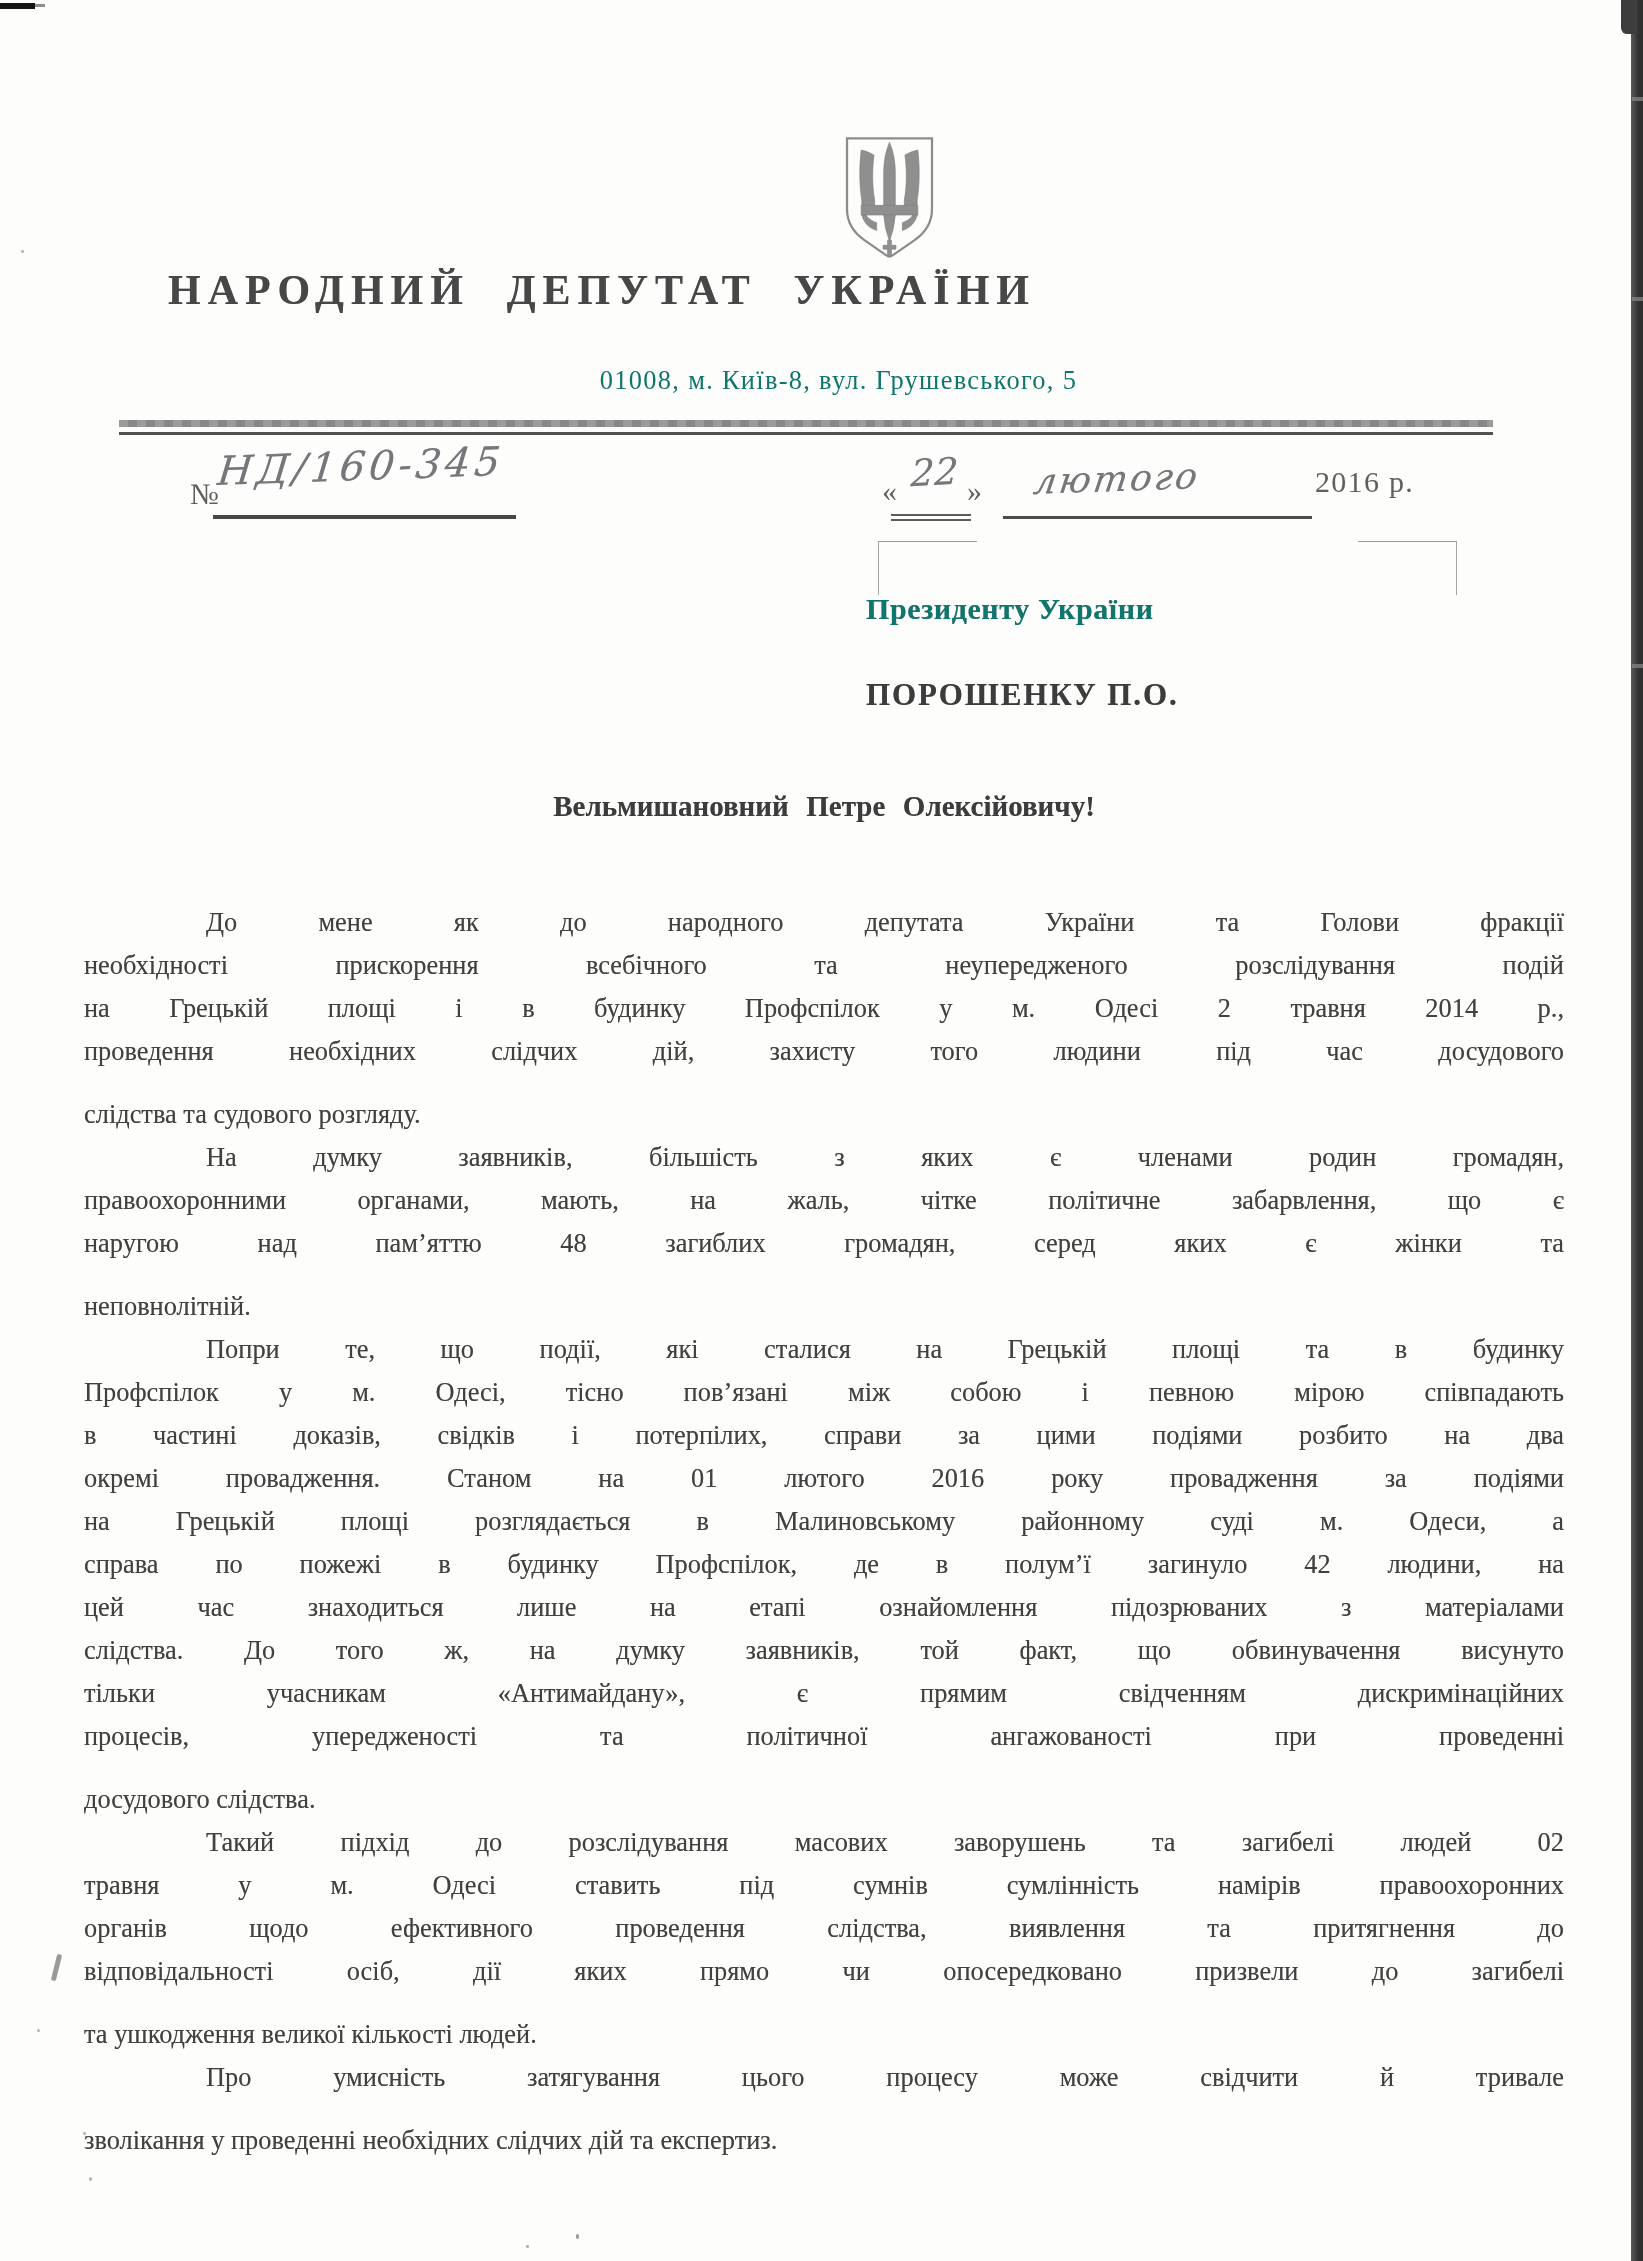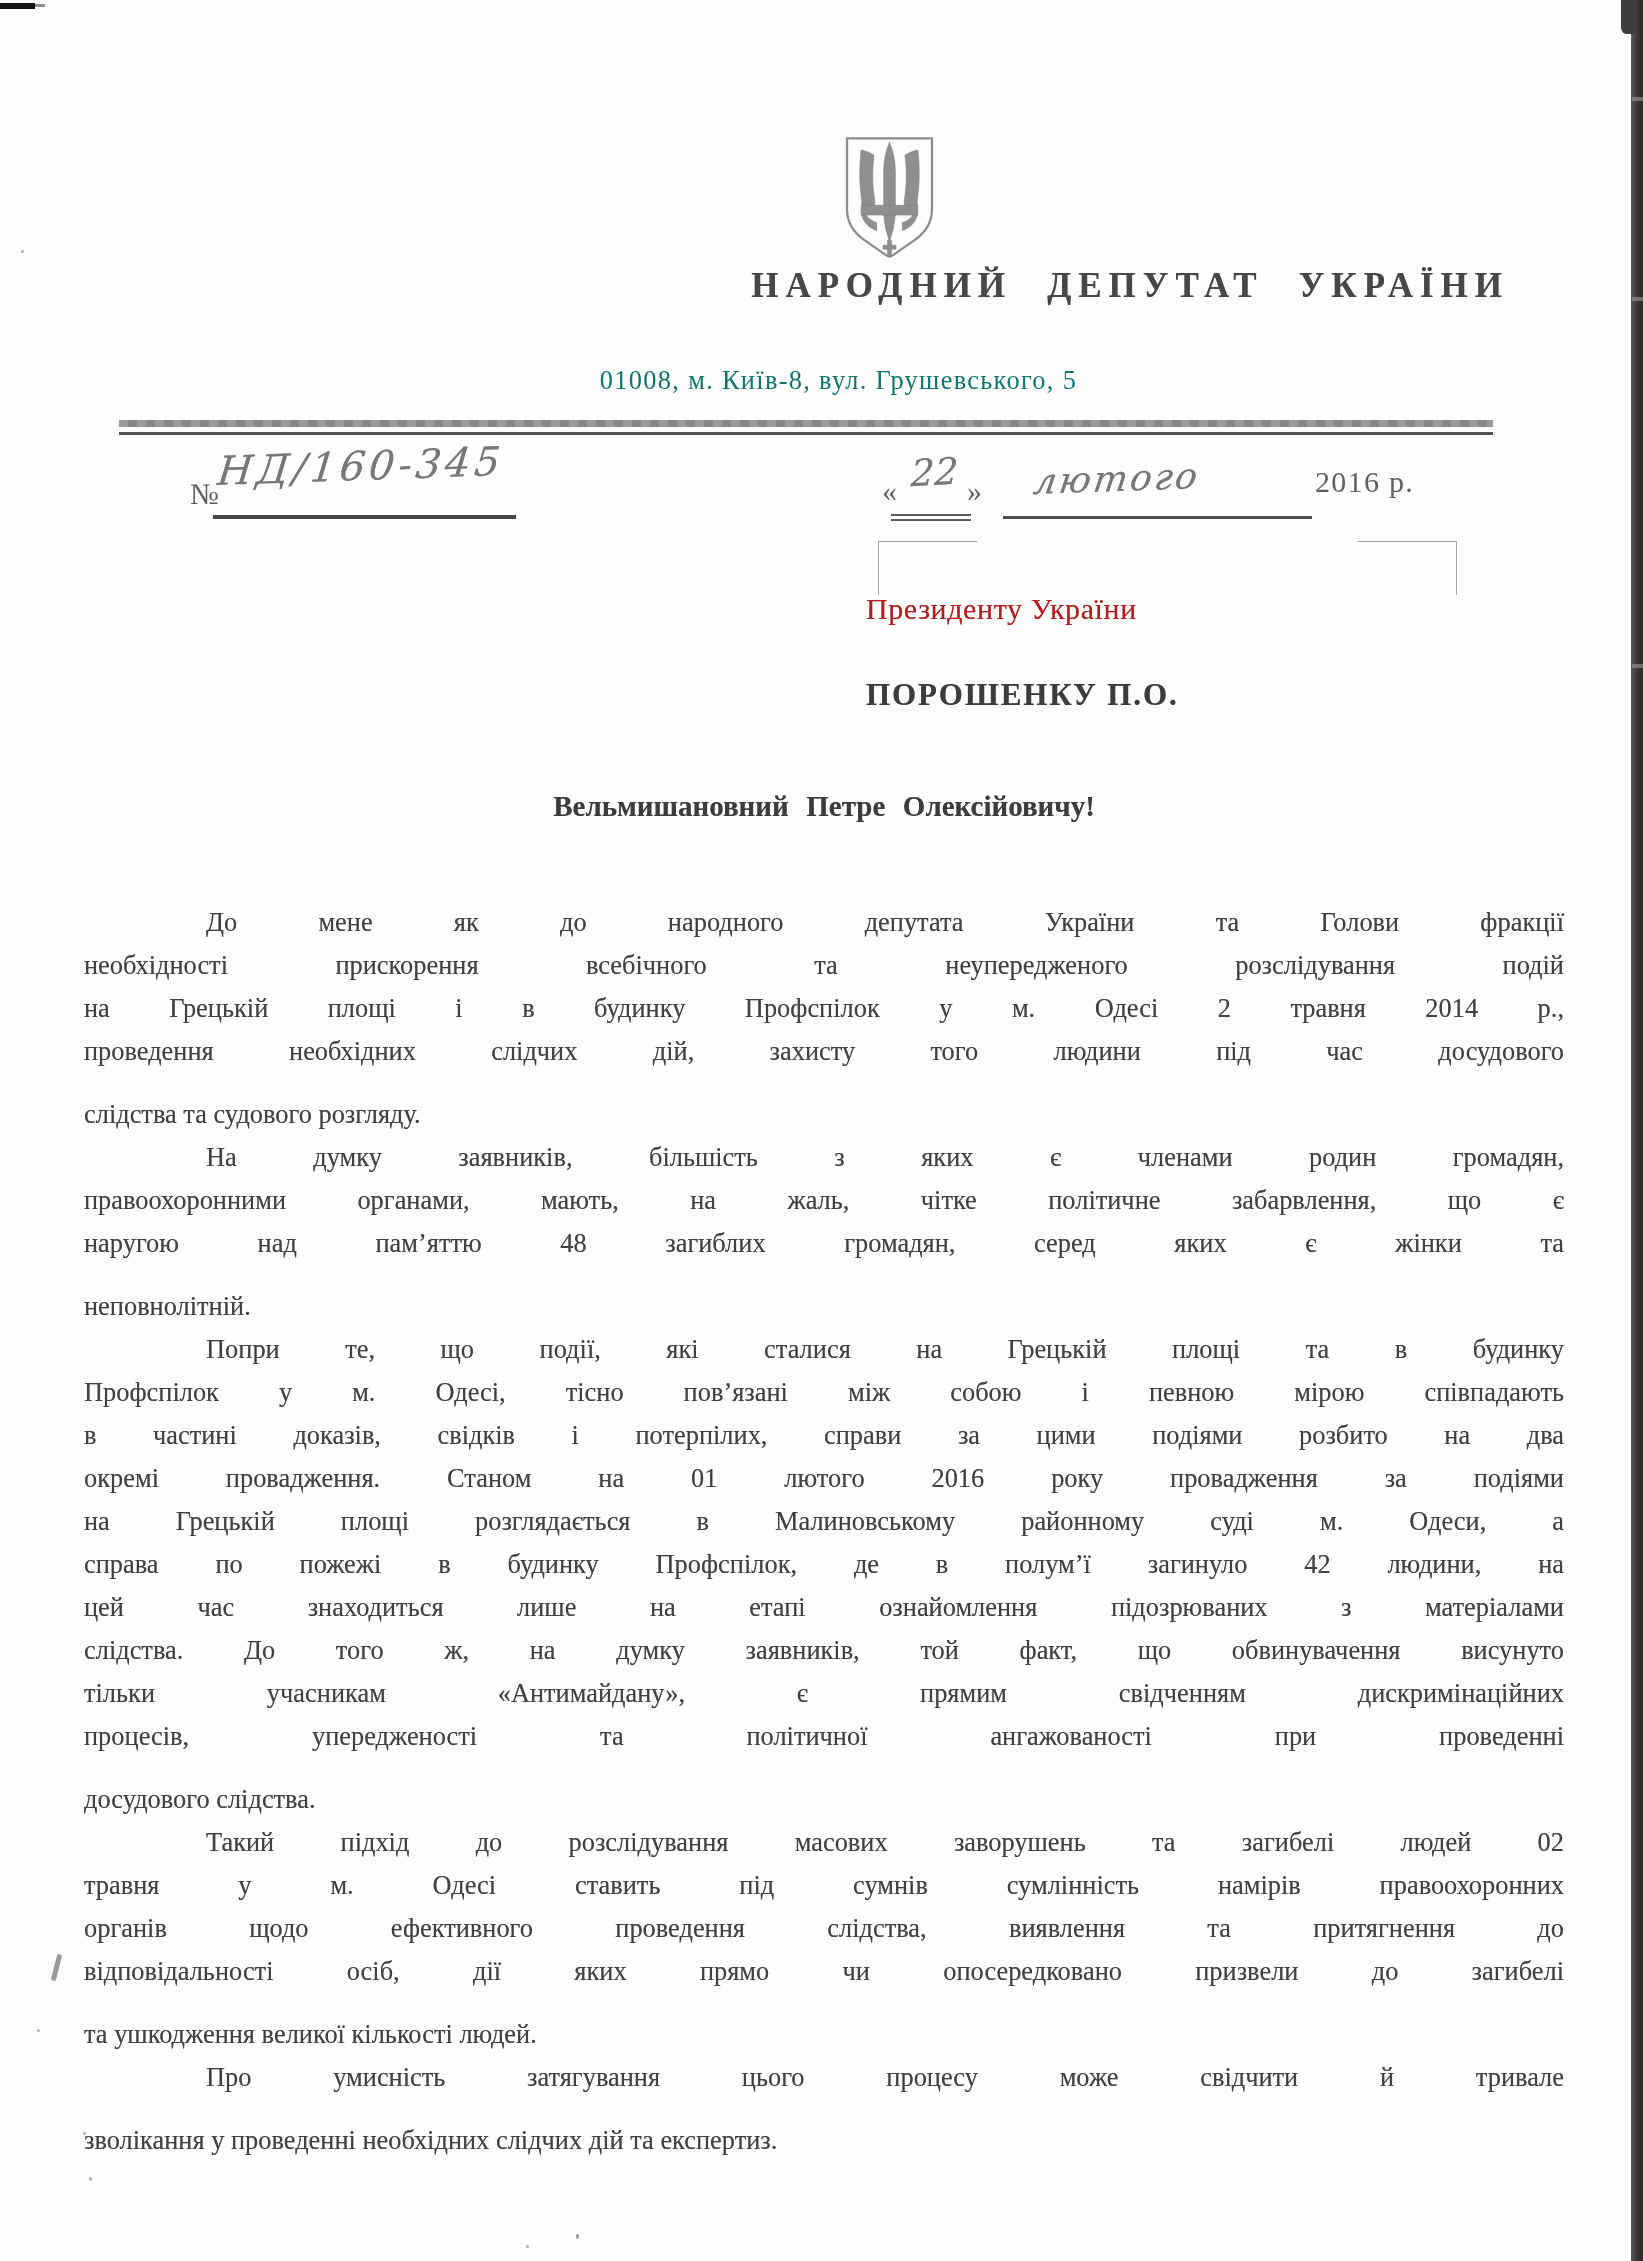--- a/index.html
+++ b/index.html
@@ -18,21 +18,21 @@
   #art-rightband{right:0;top:0;width:13px;height:2261px;
      background:linear-gradient(90deg,#5a5a5a,#333 55%,#2b2b2b);}
   #art-rightband-top{right:9px;top:0;width:14px;height:34px;background:#3c3c3c;border-radius:0 0 0 6.4px;}
   .band-notch{right:1.3px;width:10.3px;height:3.9px;background:#8a8a8a;opacity:.7;}
   #art-slash{left:54px;top:1954px;width:4.5px;height:27px;background:#9a9a9a;transform:rotate(14deg);border-radius:1.9px;}
   .speck{background:#b5b5b5;border-radius:50%;}
   
   #emblem{position:absolute;left:838px;top:133px;width:103px;height:128px;}
   #lh-title{
     position:absolute;left:168px;top:266px;width:1341px;
-    text-align:right;font-weight:bold;font-size:35px;letter-spacing:7px;word-spacing:19.3px;
+    text-align:left;font-weight:bold;font-size:42px;letter-spacing:7px;word-spacing:19.3px;
     color:#474747;text-shadow:0 0 0.6px rgba(70,70,70,.6);
   }
   #lh-address{
     position:absolute;left:168px;top:365px;width:1341px;
     text-align:center;font-size:26.4px;letter-spacing:1.3px;color:#0f766e;
   }
   #rule-thick{position:absolute;left:119px;top:420px;width:1374px;height:7px;
      background:repeating-linear-gradient(90deg,#9b9b9b 0 9px,#878787 9px 18px);}
   #rule-thin{position:absolute;left:119px;top:432px;width:1374px;height:2.6px;background:#525252;}
   
@@ -53,22 +53,22 @@
   #date-ul-b{position:absolute;left:891px;top:519px;width:80px;height:1.9px;background:#5c5c5c;}
   #date-ul-long{position:absolute;left:1003px;top:516px;width:309px;height:2.6px;background:#4d4d4d;}
   #date-month{position:absolute;left:1034px;top:458px;font-size:36px;letter-spacing:2.6px;
      transform:rotate(-2deg) skewX(-10deg);}
   #date-year{position:absolute;left:1315px;top:465px;font-size:30px;letter-spacing:1.3px;}
   
   .corner{position:absolute;top:541px;width:98px;height:53px;}
   #corner-left{left:878px;border-top:1.9px solid #9c9c9c;border-left:1.9px solid #a5a5a5;}
   #corner-right{left:1358px;border-top:1.9px solid #9c9c9c;border-right:1.9px solid #a5a5a5;}
   
-  #addressee-1{position:absolute;left:866px;top:592px;font-size:30px;font-weight:normal;
-     letter-spacing:0.6px;color:#b91c1c;text-shadow:0 0 0.6px rgba(60,60,60,.55);}
+  #addressee-1{position:absolute;left:866px;top:592px;font-size:30px;font-weight:bold;
+     letter-spacing:0.6px;color:#0f766e;text-shadow:0 0 0.6px rgba(60,60,60,.55);}
   #addressee-2{position:absolute;left:866px;top:677px;font-size:31px;font-weight:bold;
      letter-spacing:1.9px;color:#3c3c3c;text-shadow:0 0 0.6px rgba(60,60,60,.55);}
   
   #salutation{
     position:absolute;left:84px;top:790px;width:1480px;text-align:center;
     font-weight:bold;font-size:29px;word-spacing:10.3px;color:#3c3c3c;
     text-shadow:0 0 0.6px rgba(60,60,60,.55);
   }
   #letter-body{
     position:absolute;left:84px;top:901px;width:1480px;

